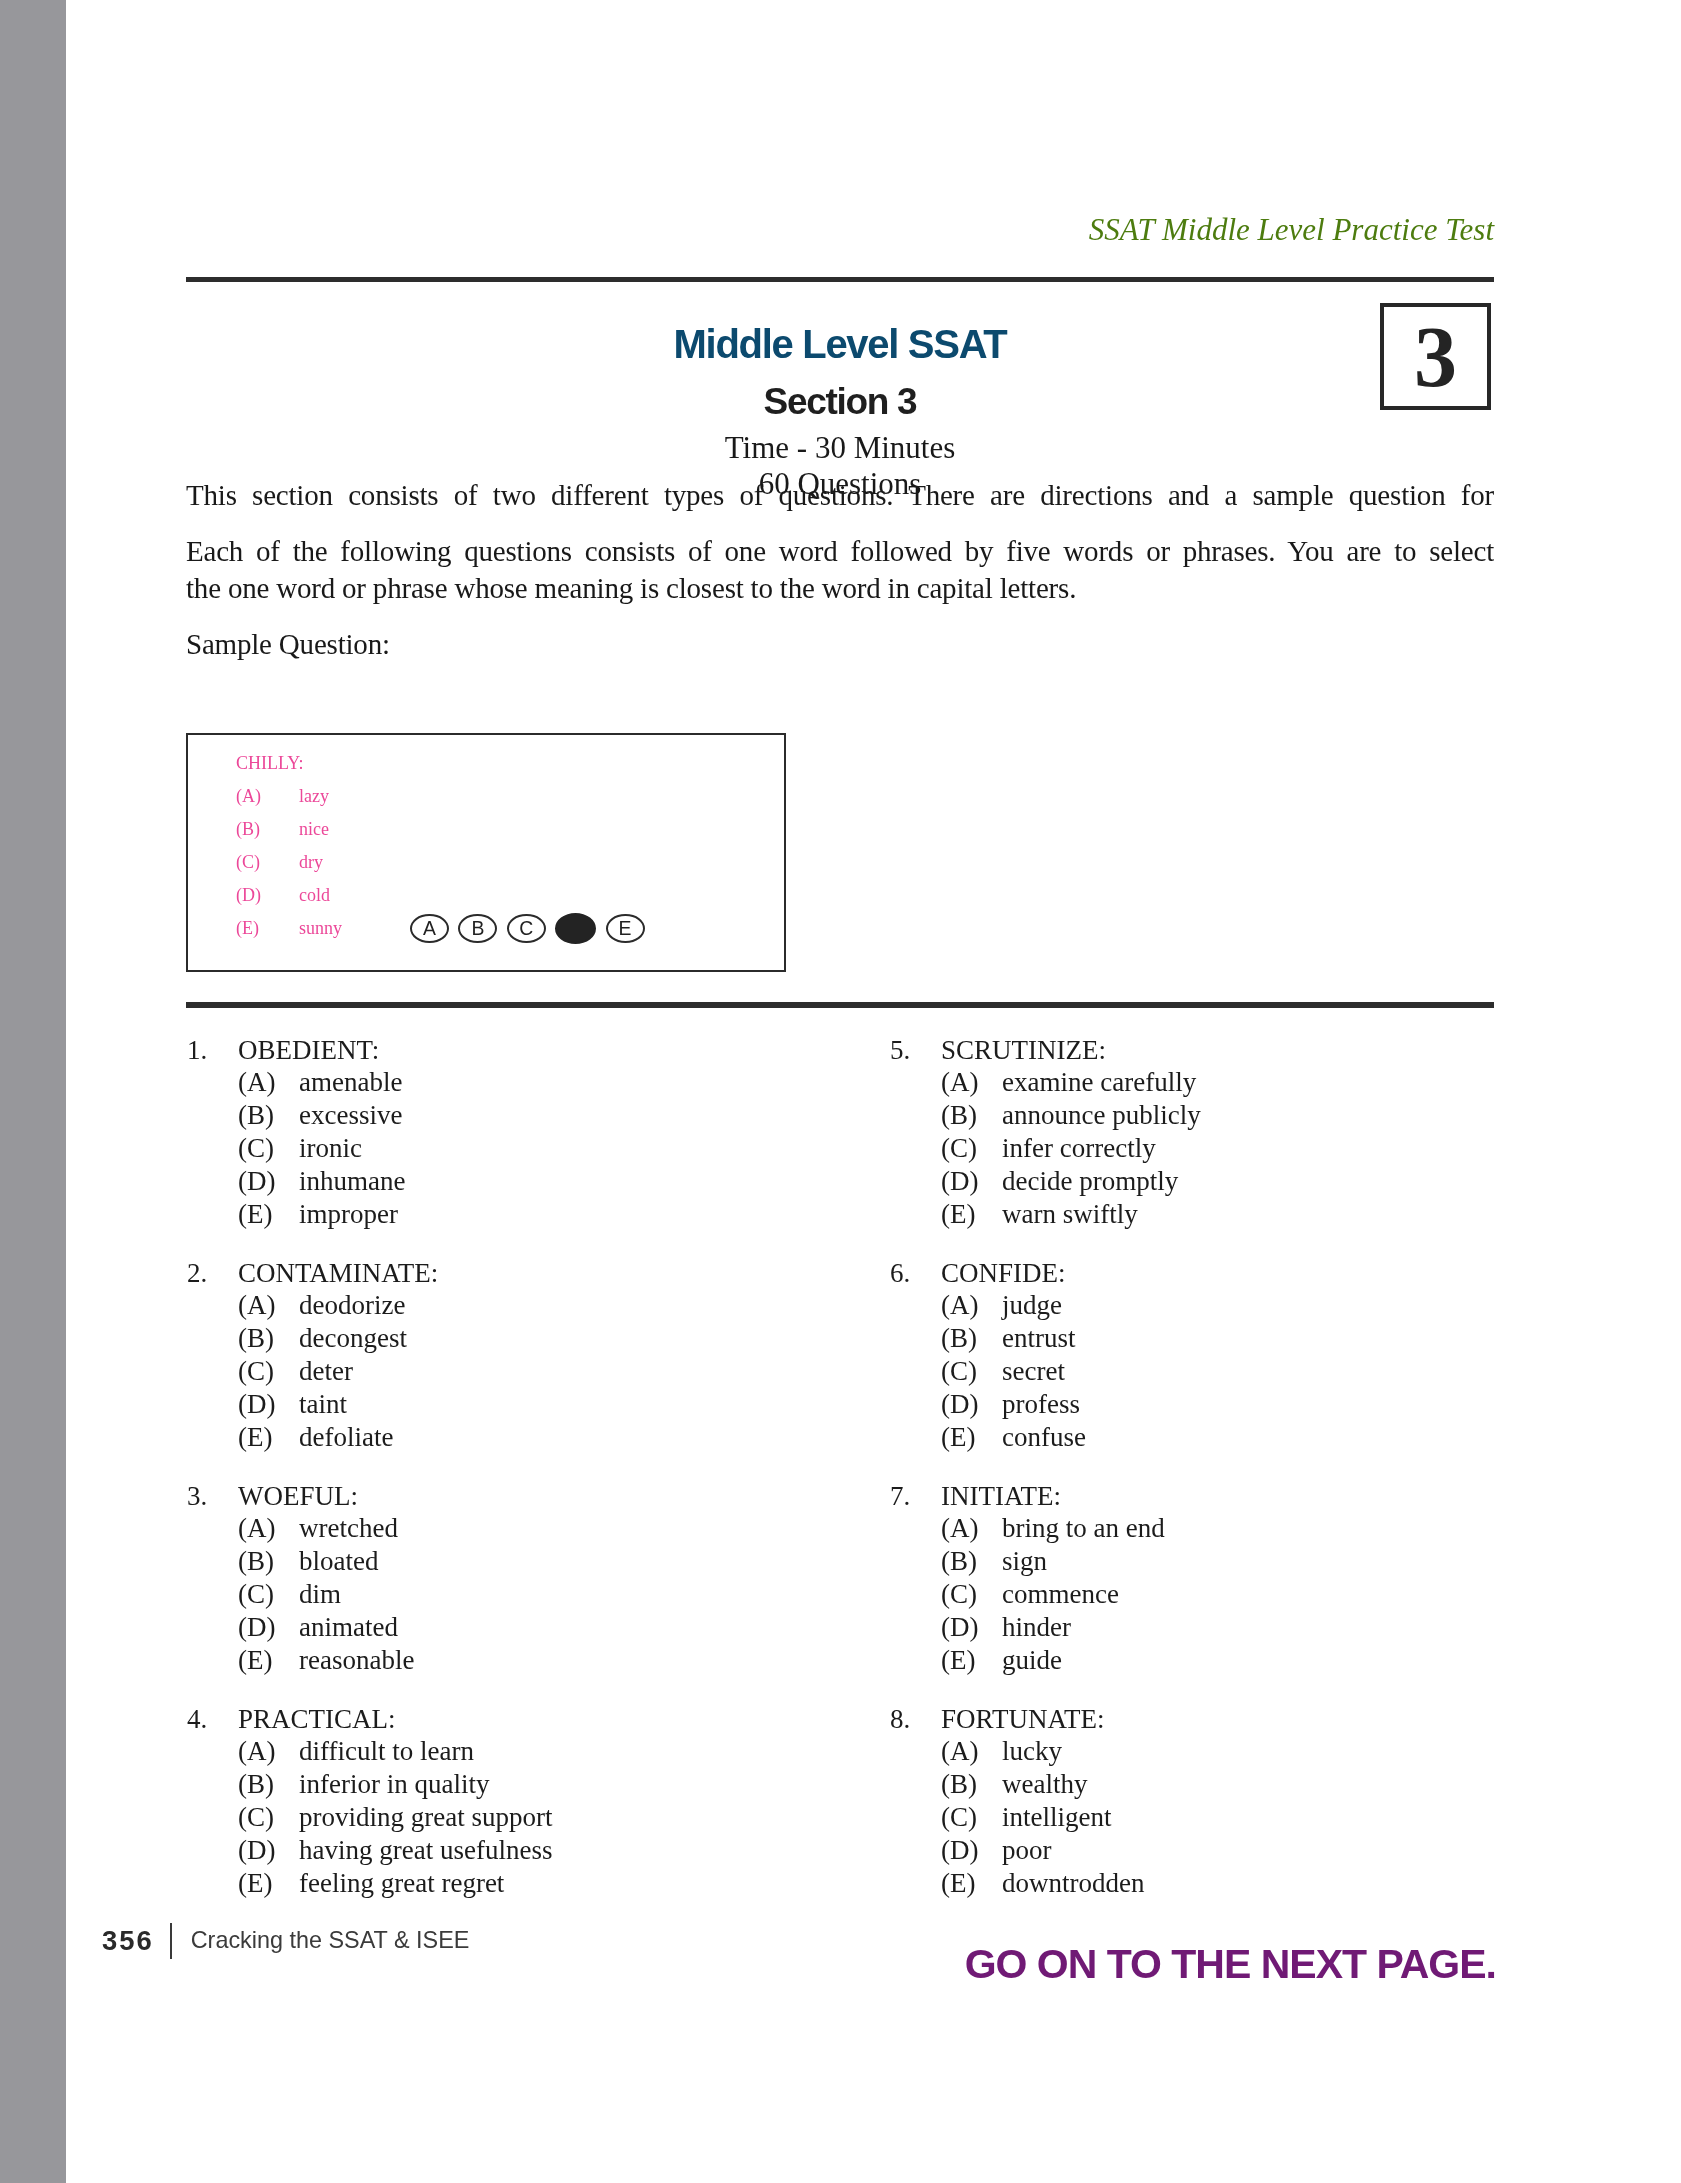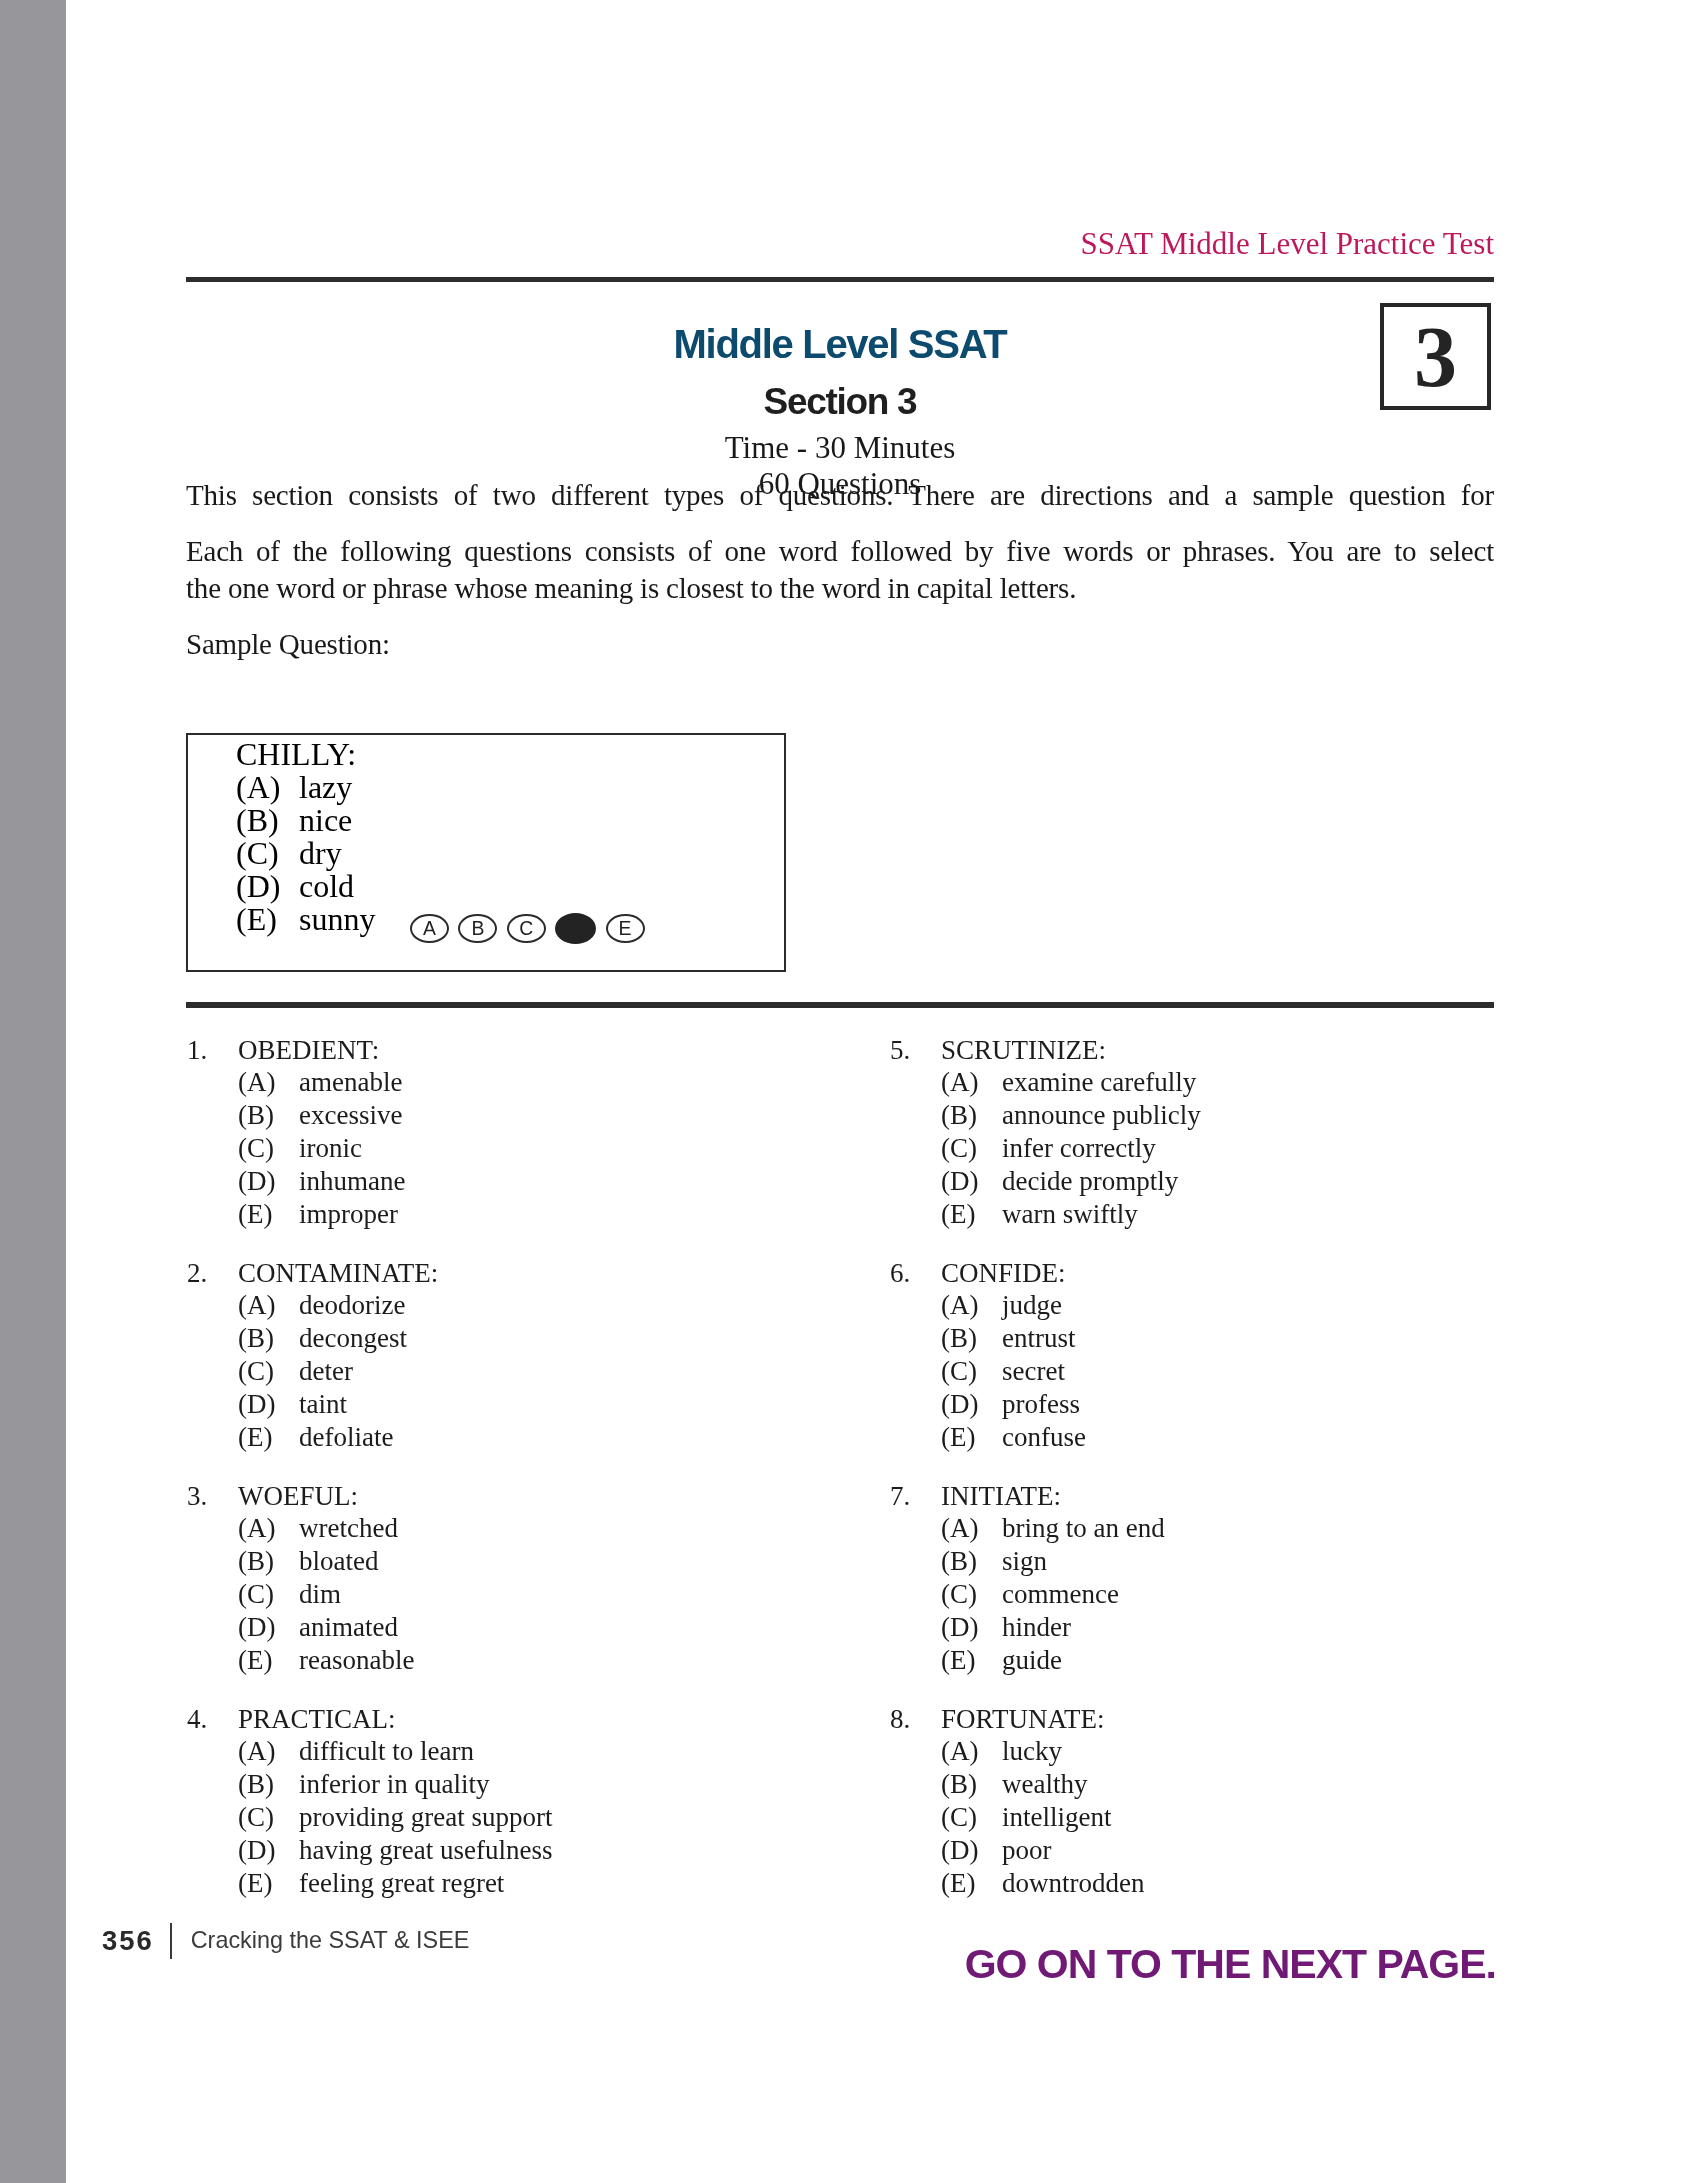--- a/index.html
+++ b/index.html
@@ -1,21 +1,21 @@
 <!DOCTYPE html>
 <html style="font-size:10.7px"><head>
 <meta charset="utf-8">
 <style>
   html,body{margin:0;padding:0;background:#e8e8e8;}
   .page{position:relative;width:1681px;height:2183px;background:#ffffff;overflow:hidden;
         font-family:"Liberation Serif",serif;color:#1e1e1e;}
   .sidebar{position:absolute;left:0;top:0;width:66px;height:2183px;background:#97979b;}
 
-  .running-head{position:absolute;top:226px;right:187px;font-size:31px;
-        color:#be185d;line-height:35px;}
+  .running-head{position:absolute;top:212px;right:187px;font-style:italic;font-size:31px;
+        color:#4d7c0f;line-height:35px;}
   .header-rule{position:absolute;top:277px;left:186px;width:1308px;height:5.4px;background:#2d2d2d;}
 
   .title-block{position:absolute;top:321px;left:186px;width:1308px;text-align:center;}
   .title-main{font-family:"Liberation Sans",sans-serif;font-weight:bold;font-size:40px;
         letter-spacing:-1.3px;color:#0c4a6e;line-height:46px;margin:0;}
   .title-sub{font-family:"Liberation Sans",sans-serif;font-weight:bold;font-size:37px;
         letter-spacing:-1.3px;color:#1f1f1f;line-height:41px;margin-top:14px;}
   .title-time{font-size:31px;line-height:36px;margin-top:8px;color:#191919;}
   .title-count{font-size:31px;line-height:36px;color:#191919;}
 
@@ -26,21 +26,21 @@
   .directions{position:absolute;left:186px;top:477px;width:1308px;font-size:29px;
         line-height:37px;color:#191919;letter-spacing:-0.2px;}
   .para{margin:0 0 19px 0;}
   .pline{height:37px;overflow:hidden;}
   .jline{text-align:justify;text-align-last:justify;}
   .jlast{text-align:left;}
   .sample-label{margin:0;}
 
   .sample-box{position:absolute;left:186px;top:733px;width:600px;height:239px;
         border:2.7px solid #2b2b2b;box-sizing:border-box;background:#fff;}
-  .sample-inner{position:absolute;left:48px;top:3px;font-size:32px;line-height:33px;color:#000000;}
+  .sample-inner{position:absolute;left:48px;top:12px;font-size:18px;line-height:33px;color:#ec4899;}
   .s-row{display:flex;}
   .s-letter{width:63px;flex:0 0 63px;}
   .bubble-strip{position:absolute;left:222px;top:178px;display:flex;align-items:center;gap:9.4px;}
   .bubble{width:39px;height:29.4px;border:2px solid #2b2b2b;border-radius:50%;box-sizing:border-box;
         display:flex;align-items:center;justify-content:center;
         font-family:"Liberation Sans",sans-serif;font-size:19.4px;color:#222;background:#fff;}
   .bubble.filled{background:#232323;border-color:#232323;width:41px;height:31px;}
 
   .divider-rule{position:absolute;top:1002px;left:186px;width:1308px;height:6px;background:#2d2d2d;}
 

